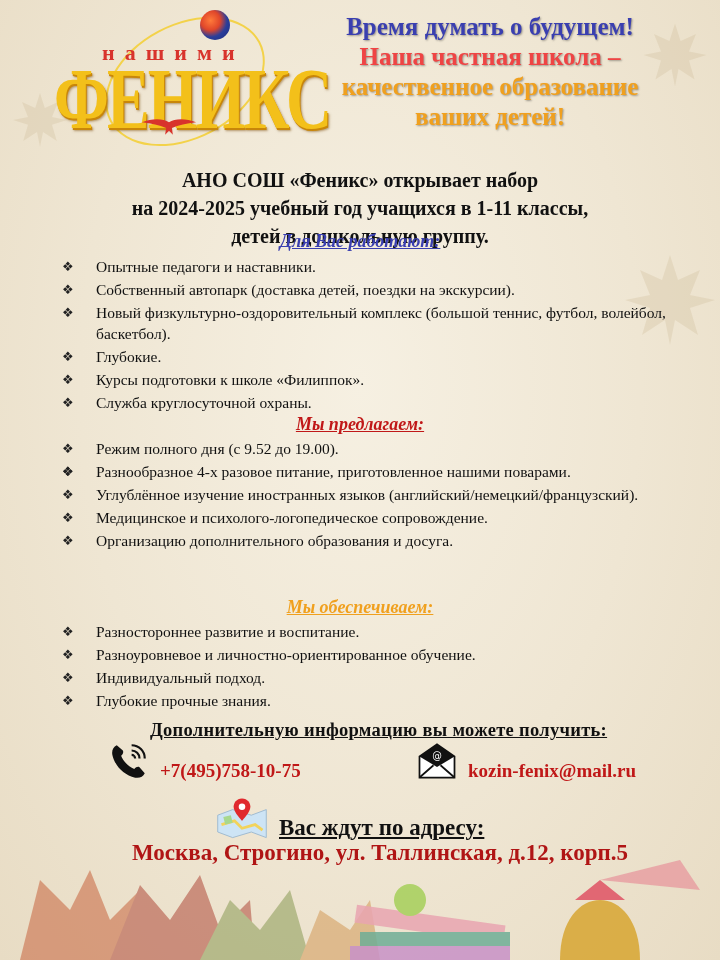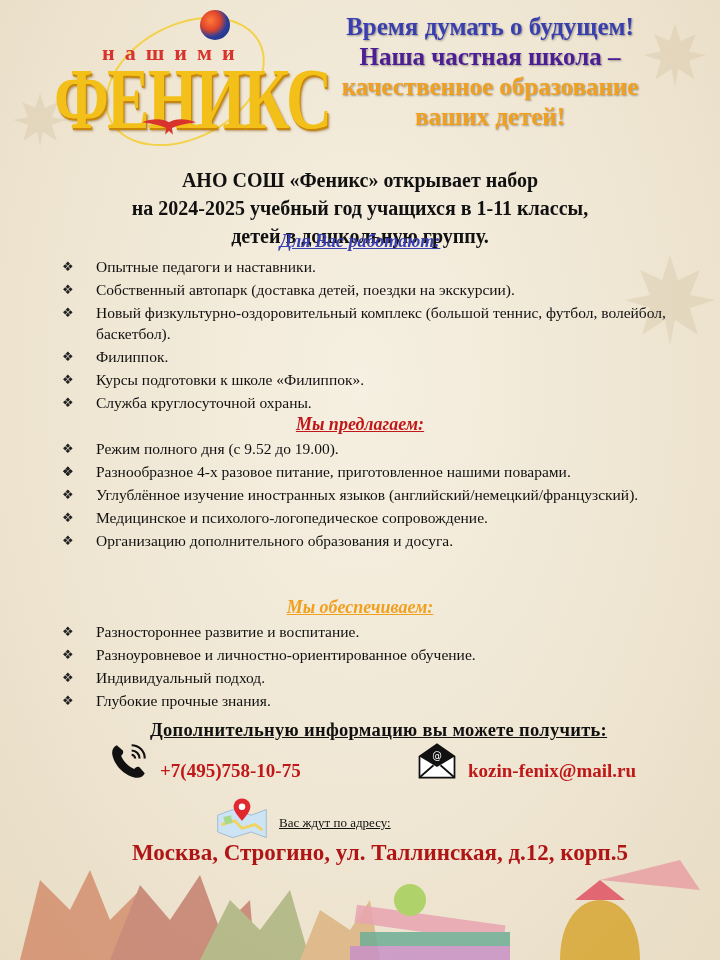--- a/index.html
+++ b/index.html
@@ -31,21 +31,21 @@
       color: #f3c01a;
       text-shadow: 1px 1px 0 #c8860a, 2px 2px 2px rgba(120,70,0,0.5);
     }
     .logo-bird {
       position: absolute; left: 100px; top: 112px; width: 58px; height: 20px;
     }
     
     .slogan { position: absolute; left: 320px; top: 12px; width: 340px; text-align: center; font-weight: bold; }
     .slogan div { font-size: 25px; line-height: 30px; text-shadow: 1px 1px 2px rgba(0,0,0,0.35); }
     .s1 { color: #3a3fb0; }
-    .s2 { color: #4c1d95; }
+    .s2 { color: #ef4444; }
     .s3 { color: #f0a01e; }
     
     .headline { position: absolute; left: 0; top: 146px; width: 720px; text-align: center; font-weight: bold; font-size: 20px; line-height: 28px; margin-top: 20px; }
     .section-title {
       position: absolute; left: 0; width: 720px; text-align: center;
       font-style: italic; font-weight: bold; text-decoration: underline; font-size: 18px;
     }
     .t-blue { color: #3a3fb0; top: 231px; }
     .t-red { color: #c01818; top: 414px; }
     .t-orange { color: #f0a01e; top: 597px; }
@@ -57,21 +57,21 @@
     .l3 { top: 621px; }
     .contact-head {
       position: absolute; left: 150px; top: 720px; font-size: 18.5px; font-weight: bold;
       text-decoration: underline; letter-spacing: 0.3px;
     }
     .phone-icon { position: absolute; left: 108px; top: 740px; width: 42px; height: 42px; }
     .phone { position: absolute; left: 160px; top: 760px; font-size: 19px; font-weight: bold; color: #c01818; }
     .mail-icon { position: absolute; left: 416px; top: 740px; width: 42px; height: 40px; }
     .email { position: absolute; left: 468px; top: 760px; font-size: 19px; font-weight: bold; color: #c01818; }
     .map-icon { position: absolute; left: 214px; top: 796px; width: 56px; height: 44px; }
-    .addr-head { position: absolute; left: 279px; top: 815px; font-size: 13px; font-weight: normal; text-decoration: underline; }
+    .addr-head { position: absolute; left: 279px; top: 815px; font-size: 23px; font-weight: bold; text-decoration: underline; }
     .address { position: absolute; left: 0; top: 840px; width: 760px; text-align: center; font-size: 23px; font-weight: bold; color: #b01515; }
     .decor { position: absolute; left: 0; top: 860px; width: 720px; height: 100px; }
   </style>
 </head>
 <body>
 
 <svg class="leaf-bg" style="left:640px;top:20px;width:70px;height:70px" viewBox="0 0 100 100">
     <path d="M50 5 L58 30 L80 20 L70 45 L95 50 L70 58 L78 85 L55 70 L50 95 L45 70 L22 85 L30 58 L5 50 L30 45 L20 20 L42 30 Z" fill="#c9b58f"></path>
   </svg>
 <svg class="leaf-bg" style="left:620px;top:250px;width:100px;height:100px" viewBox="0 0 100 100">
@@ -102,21 +102,21 @@
   <div>АНО СОШ «Феникс» открывает набор</div>
   <div>на 2024-2025 учебный год учащихся в 1-11 классы,</div>
   <div>детей в дошкольную группу.</div>
 </div>
 
 <div class="section-title t-blue">Для Вас работают:</div>
 <ul class="list l1">
   <li><span class="bullet">❖</span><span>Опытные педагоги и наставники.</span></li>
   <li><span class="bullet">❖</span><span>Собственный автопарк (доставка детей, поездки на экскурсии).</span></li>
   <li><span class="bullet">❖</span><span>Новый физкультурно-оздоровительный комплекс (большой теннис, футбол, волейбол, баскетбол).</span></li>
-  <li><span class="bullet">❖</span><span>Филиппок.</span></li>
+  <li><span class="bullet">❖</span><span>Глубокие.</span></li>
   <li><span class="bullet">❖</span><span>Курсы подготовки к школе «Филиппок».</span></li>
   <li><span class="bullet">❖</span><span>Служба круглосуточной охраны.</span></li>
 </ul>
 
 <div class="section-title t-red">Мы предлагаем:</div>
 <ul class="list l2">
   <li><span class="bullet">❖</span><span>Режим полного дня (с 9.52 до 19.00).</span></li>
   <li><span class="bullet">❖</span></li>
   <li><span class="bullet">❖</span><span>Разнообразное 4-х разовое питание, приготовленное нашими поварами.</span></li>
   <li><span class="bullet">❖</span><span>Углублённое изучение иностранных языков (английский/немецкий/французский).</span></li>

